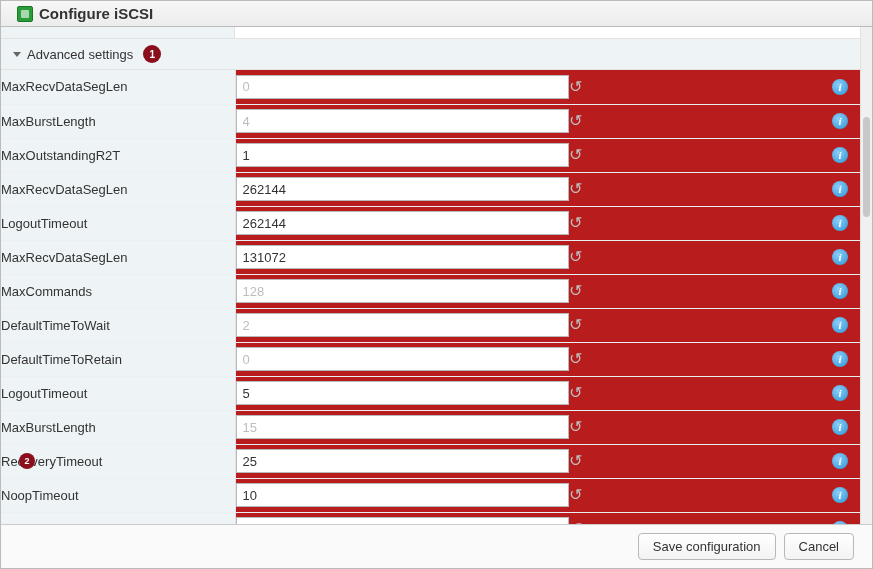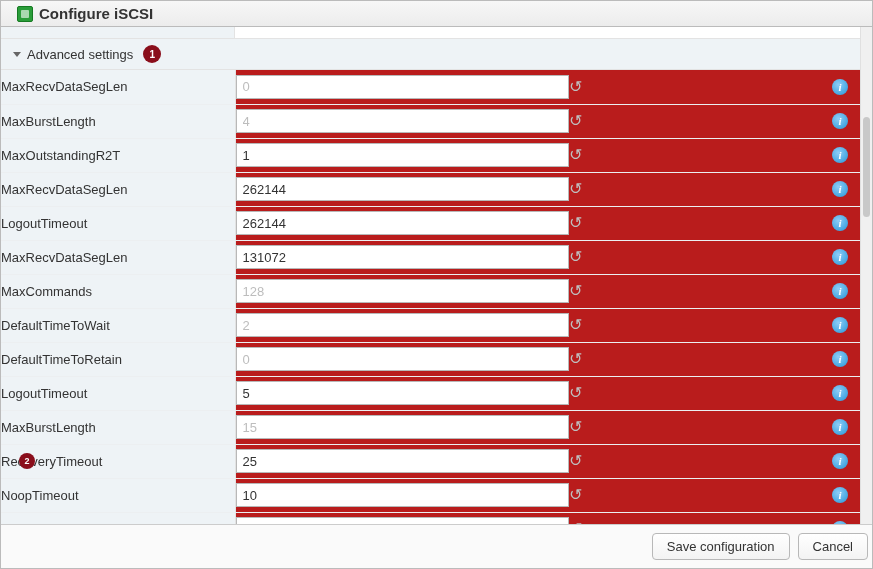--- a/index.html
+++ b/index.html
@@ -166,21 +166,21 @@
     font-family: Georgia, serif;
     font-style: italic;
     font-weight: bold;
     font-size: 11px;
     display: inline-flex; align-items: center; justify-content: center;
   }
 
   .footer {
     border-top: 1px solid #ccc;
     background: #fafafa;
-    padding: 8px 4px;
+    padding: 8px 18px;
     display: flex; justify-content: flex-end; gap: 8px;
   }
   .footer button {
     background: linear-gradient(#fff, #f3f3f3);
     border: 1px solid #b8b8b8;
     border-radius: 4px;
     padding: 5px 14px;
     font-size: 13px;
     color: #333;
     cursor: pointer;

